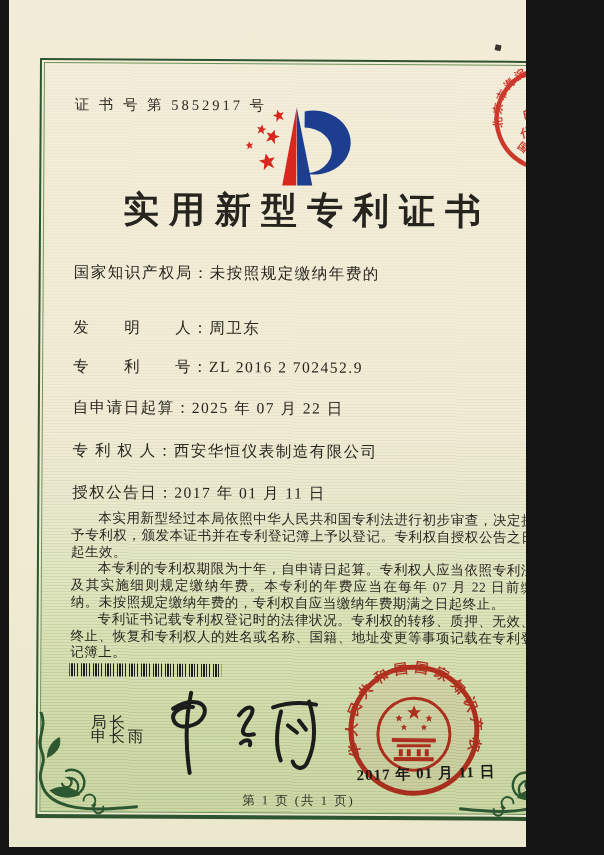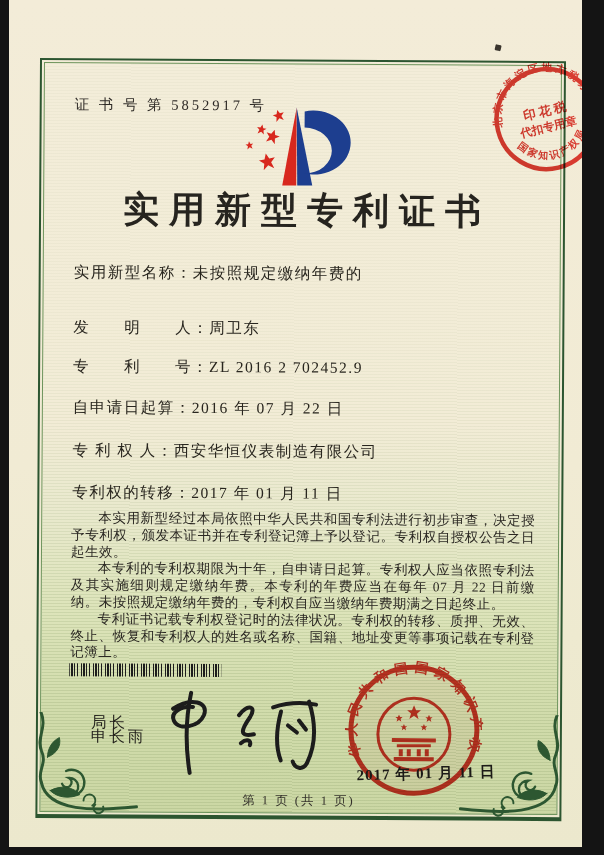--- a/index.html
+++ b/index.html
@@ -1,21 +1,21 @@
 <!DOCTYPE html>
 <html><head>
 <meta charset="utf-8">
 <style>
   html,body{margin:0;padding:0;}
   body{
     width:604px;height:855px;background:#141414;position:relative;overflow:hidden;
     font-family:"Liberation Serif","DejaVu Serif",serif;
   }
   .page{
-    position:absolute;left:9px;top:0;width:573px;height:847px;overflow:hidden;
+    position:absolute;left:9px;top:0;width:517px;height:847px;overflow:hidden;
     background:linear-gradient(180deg,#f3ecd8 0%,#f1ebd4 55%,#eeead0 75%,#ece8cd 100%);
   }
   .tilt{position:absolute;left:0;top:0;width:100%;height:100%;transform:rotate(.35deg);transform-origin:40px 60px;}
   
   .frame{
     position:absolute;left:31px;top:58px;width:526px;height:760px;
     border:2px solid #2c5530;border-bottom-width:4px;
     box-sizing:border-box;
   }
   .frame-inner{
@@ -115,26 +115,26 @@
         <use href="#star" transform="translate(52,35) scale(1.15) rotate(18)"></use>
         <use href="#star" transform="translate(47,60) scale(1.35) rotate(-12)"></use>
       </g>
       <polygon points="76,6 62,84 76,84" fill="#d8281e"></polygon>
       <polygon points="76,6 77,84 92,84" fill="#1d3e8f"></polygon>
       <path d="M84,10 A37,32 0 1 1 84,72 A25,21 0 1 0 84,26 Z" fill="#1d3e8f"></path>
     </svg>
 
     <div class="title">实用新型专利证书</div>
 
-    <div class="field f0"><span>实用新型名称：</span><span>未按照规定缴纳年费的</span></div>
+    <div class="field f0"><span>国家知识产权局：</span><span>未按照规定缴纳年费的</span></div>
     <div class="field f1"><span>发　　明　　人：</span><span>周卫东</span></div>
     <div class="field f2"><span>专　　利　　号：</span><span>ZL 2016 2 702452.9</span></div>
-    <div class="field f3"><span>自申请日起算：</span><span>2016 年 07 月 22 日</span></div>
+    <div class="field f3"><span>自申请日起算：</span><span>2025 年 07 月 22 日</span></div>
     <div class="field f4"><span>专  利  权  人：</span><span>西安华恒仪表制造有限公司</span></div>
-    <div class="field f5"><span>专利权的转移：</span><span>2017 年 01 月 11 日</span></div>
+    <div class="field f5"><span>授权公告日：</span><span>2017 年 01 月 11 日</span></div>
 
     <div class="body-text">
       <p>本实用新型经过本局依照中华人民共和国专利法进行初步审查，决定授予专利权，颁发本证书并在专利登记簿上予以登记。专利权自授权公告之日起生效。</p>
       <p>本专利的专利权期限为十年，自申请日起算。专利权人应当依照专利法及其实施细则规定缴纳年费。本专利的年费应当在每年 07 月 22 日前缴纳。未按照规定缴纳年费的，专利权自应当缴纳年费期满之日起终止。</p>
       <p>专利证书记载专利权登记时的法律状况。专利权的转移、质押、无效、终止、恢复和专利权人的姓名或名称、国籍、地址变更等事项记载在专利登记簿上。</p>
     </div>
 
     <div class="barcode"></div>
 
     <div class="signer s-title">局长</div>

